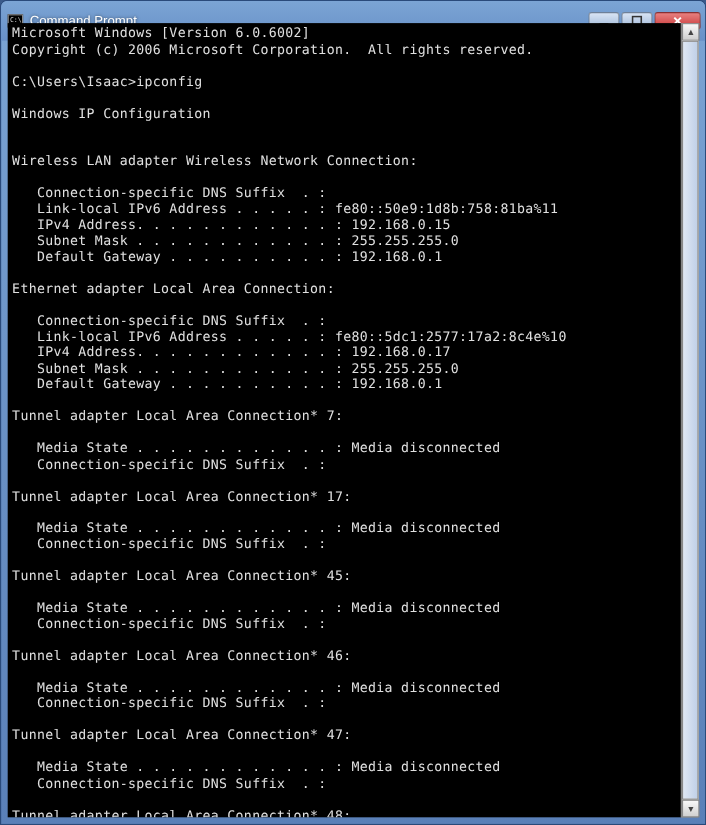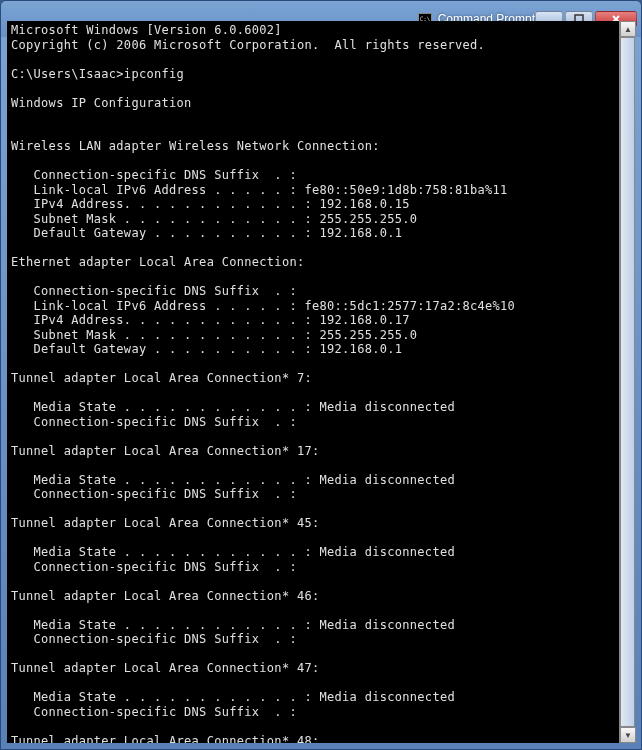--- a/index.html
+++ b/index.html
@@ -19,21 +19,21 @@
       height: 750px;
       background: linear-gradient(to bottom, #7ba4d4 0%, #5a80b8 100%);
       border: 1px solid #2a4a7a;
       border-radius: 6px 6px 0 0;
       position: relative;
     }
     .titlebar {
       height: 36px;
       display: flex;
       align-items: center;
-      justify-content: flex-end;
+      justify-content: space-between;
       padding: 0 4px 0 6px;
       background: linear-gradient(to bottom, #7ba4d4 0%, #6890c8 100%);
       border-radius: 6px 6px 0 0;
     }
     .title-left {
       display: flex;
       align-items: center;
       gap: 6px;
     }
     .app-icon {

